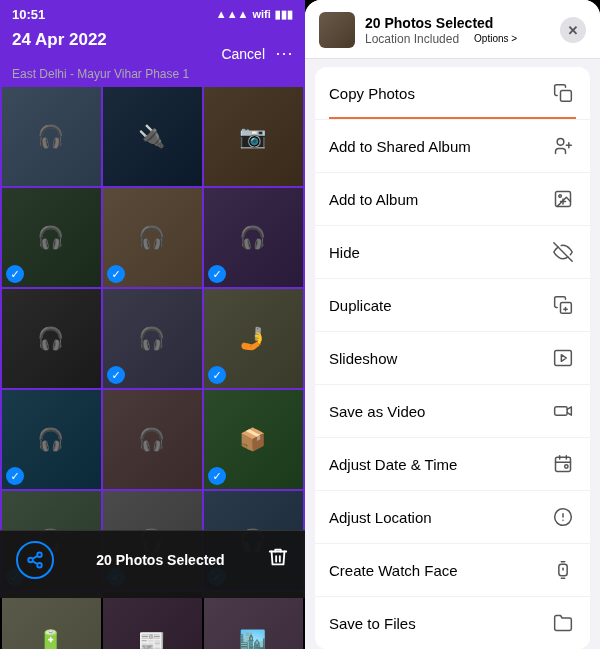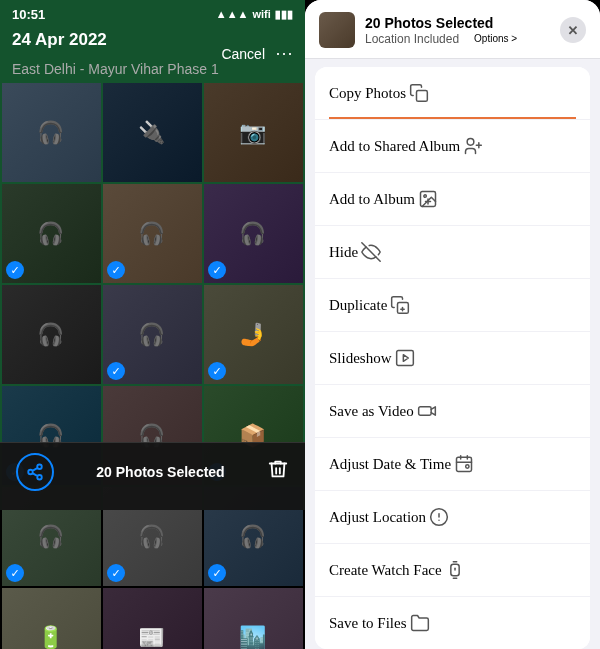--- a/index.html
+++ b/index.html
@@ -9,22 +9,22 @@
       overflow: hidden;
       font-family: -apple-system, BlinkMacSystemFont, 'SF Pro Text', sans-serif;
       background: #000;
       display: flex;
       position: relative;
     }
 
     
     .left-panel {
       width: 305px;
-      height: 510px;
-      background: #14532d;
+      height: 598px;
+      background: #6d28d9;
       position: relative;
       flex-shrink: 0;
     }
 
     .status-bar {
       display: flex;
       justify-content: space-between;
       align-items: center;
       padding: 4px 12px;
       color: #fff;
@@ -47,23 +47,23 @@
       padding: 2px 12px 6px;
       color: #fff;
     }
 
     .header-date {
       font-size: 17px;
       font-weight: 700;
     }
 
     .header-location {
-      font-size: 14px;
+      font-size: 12px;
       color: #aaa;
-      margin-top: 11px;
+      margin-top: 17px;
     }
 
     .header-actions {
       display: flex;
       gap: 10px;
       align-items: center;
       margin-top: 13px;
     }
 
     .cancel-btn {
@@ -265,25 +265,25 @@
     .menu-section {
       background: #fff;
       border-radius: 12px;
       margin: 0 10px 8px;
       overflow: hidden;
     }
 
     .menu-item {
       display: flex;
       align-items: center;
+      justify-content: space-between;
       padding: 13px 14px;
       border-bottom: 1px solid #f0f0f5;
       cursor: pointer;
       background: #fff;
-      font-family: Liberation Serif, serif;
     }
 
     .menu-item:last-child {
       border-bottom: none;
     }
 
     .menu-item.highlighted {
       background: #fff;
       position: relative;
     }

